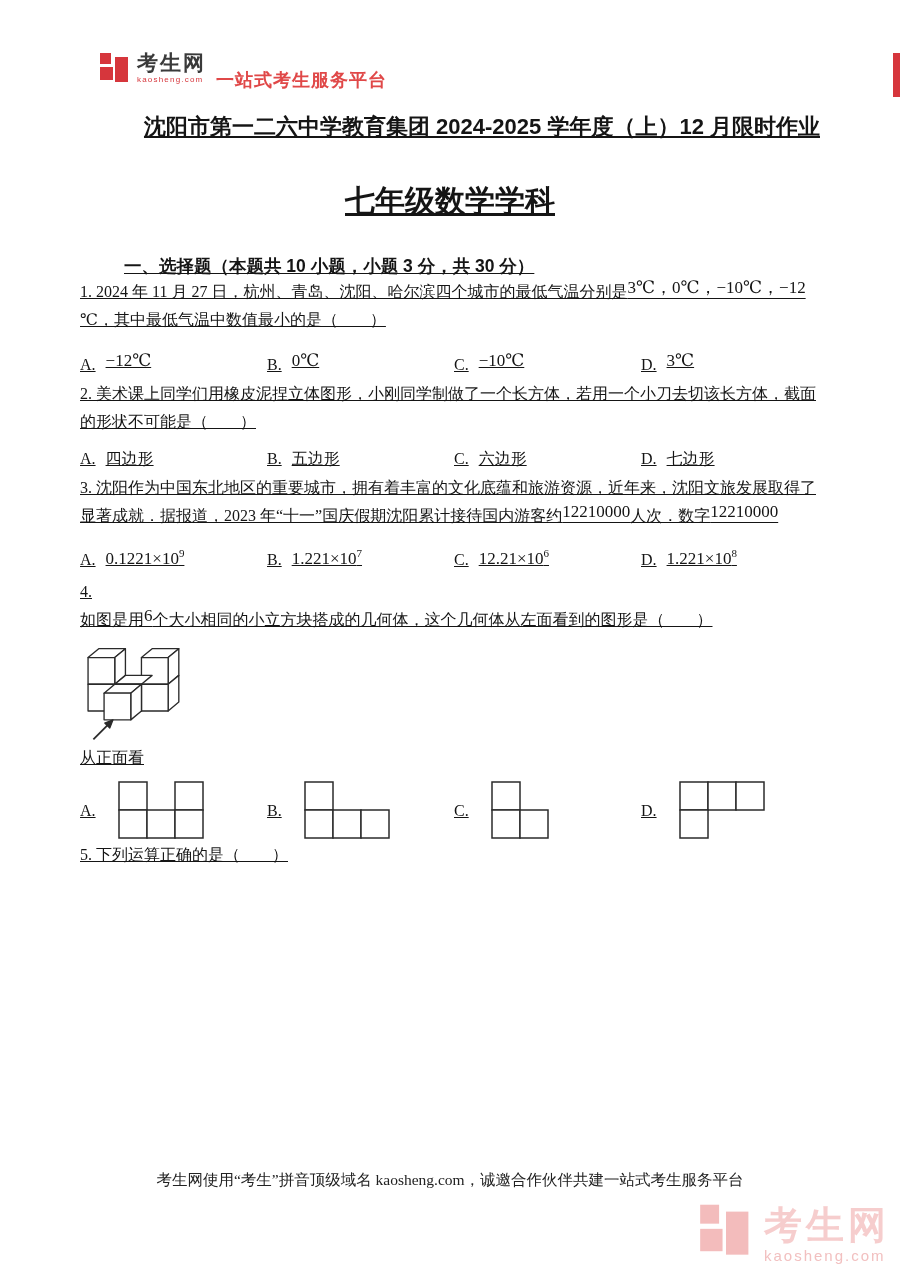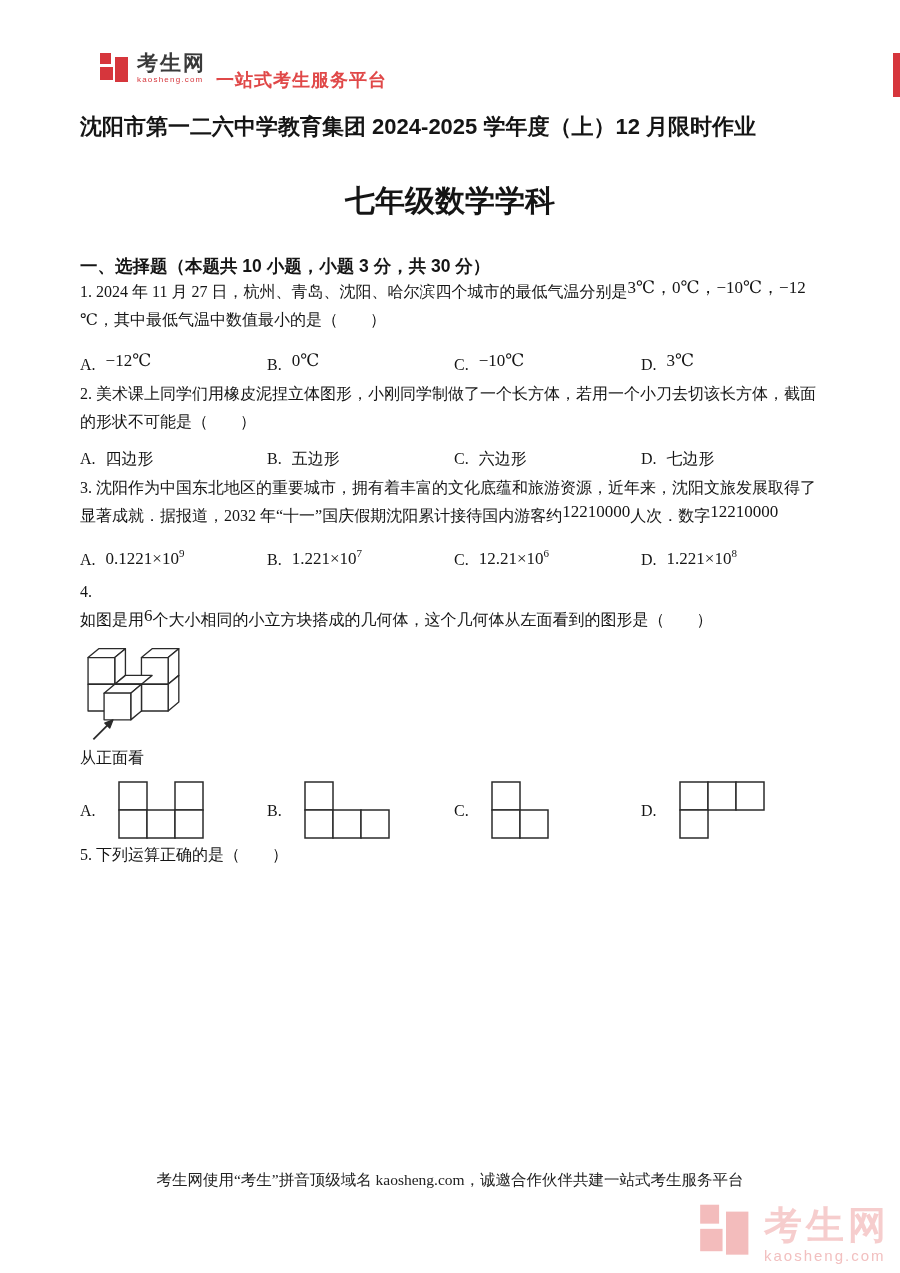--- a/index.html
+++ b/index.html
@@ -1,41 +1,41 @@
 <!DOCTYPE html>
 <html><head>
 <meta charset="utf-8">
 <style>
   html,body{margin:0;padding:0;background:#ffffff;}
   .page{position:relative;width:900px;height:1273px;background:#fff;overflow:hidden;
-        font-family:"Liberation Serif","DejaVu Serif",serif;color:#151515;}
+        font-family:"Liberation Serif","DejaVu Serif",serif;color:#151515;text-decoration:underline;}
   .content{padding:112px 80px 0 80px;}
 
   
   .brand{position:absolute;top:52px;left:100px;display:flex;align-items:flex-start;}
   .brand-mark{display:block;}
   .brand-mark rect{fill:#d6363c;}
   .brand-text{margin-left:7px;line-height:1;}
   .brand-name{font-family:"Liberation Sans","DejaVu Sans",sans-serif;font-weight:bold;
               font-size:21px;color:#3a3a3a;letter-spacing:2px;}
   .brand-domain{font-family:"Liberation Sans","DejaVu Sans",sans-serif;font-size:8px;
               color:#d6363c;letter-spacing:1.2px;margin-top:3px;}
   .brand-tagline{font-family:"Liberation Sans","DejaVu Sans",sans-serif;font-weight:bold;
               font-size:18px;color:#e04848;margin:16px 0 0 10px;letter-spacing:1px;}
   .edge-mark{position:absolute;top:53px;right:0;width:7px;height:44px;background:#d6363c;}
 
   
   .title{font-family:"Liberation Sans","DejaVu Sans",sans-serif;font-weight:bold;
-         font-size:22px;line-height:30px;text-align:left;margin:0;}
+         font-size:22px;line-height:30px;text-align:right;margin:0;}
   .subject{font-family:"Liberation Sans","DejaVu Sans",sans-serif;font-weight:bold;
          font-size:30px;line-height:30px;text-align:center;margin:44px 0 0 0;}
   .exam-info{font-family:"Liberation Sans","DejaVu Sans",sans-serif;font-weight:bold;
          font-size:17px;line-height:24px;text-align:center;margin-top:34px;}
   .section-heading{font-family:"Liberation Sans","DejaVu Sans",sans-serif;font-weight:bold;
-         font-size:17.5px;line-height:24px;margin-top:38px;}
+         font-size:17.5px;line-height:24px;margin-top:38px;margin-left:44px;}
 
   
   p.qline{margin:0;font-size:16px;line-height:28px;white-space:nowrap;}
   .math{font-family:"Liberation Serif","DejaVu Serif",serif;font-size:17px;}
   .raised{position:relative;top:-4px;}
   sup{font-size:11px;}
 
   .q1-l1{margin-top:30px;}
   .q1-l2{margin-top:22px;}
   .q1-opts{margin-top:16px;}
@@ -144,21 +144,21 @@
           </div>
         <div class="opt">
             <span class="opt-label">D.</span>
             <span>七边形</span>
           </div>
       </div>
     </div>
 
     <div>
       <p class="qline q3-l1">3. 沈阳作为中国东北地区的重要城市，拥有着丰富的文化底蕴和旅游资源，近年来，沈阳文旅发展取得了</p>
-      <p class="qline q3-l2"><span>显著成就．据报道，2032 年“十一”国庆假期沈阳累计接待国内游客约</span><span class="math raised">12210000</span><span>人次．数字</span><span class="math raised">12210000</span></p>
+      <p class="qline q3-l2"><span>显著成就．据报道，2023 年“十一”国庆假期沈阳累计接待国内游客约</span><span class="math raised">12210000</span><span>人次．数字</span><span class="math raised">12210000</span></p>
       <div class="options-row q3-opts">
         <div class="opt">
             <span class="opt-label">A.</span>
             <span class="math raised"><span>0.1221×10</span><sup>9</sup></span>
           </div>
         <div class="opt">
             <span class="opt-label">B.</span>
             <span class="math raised"><span>1.221×10</span><sup>7</sup></span>
           </div>
         <div class="opt">

